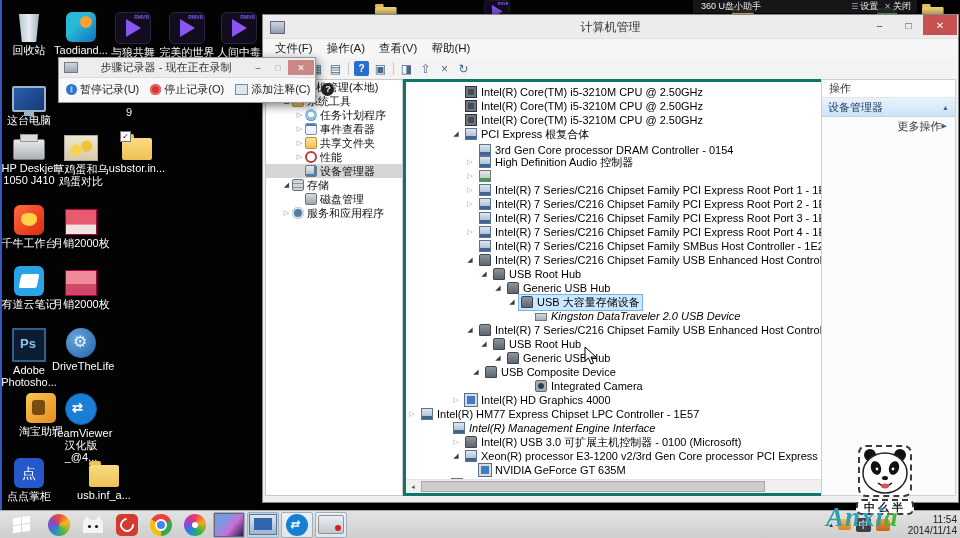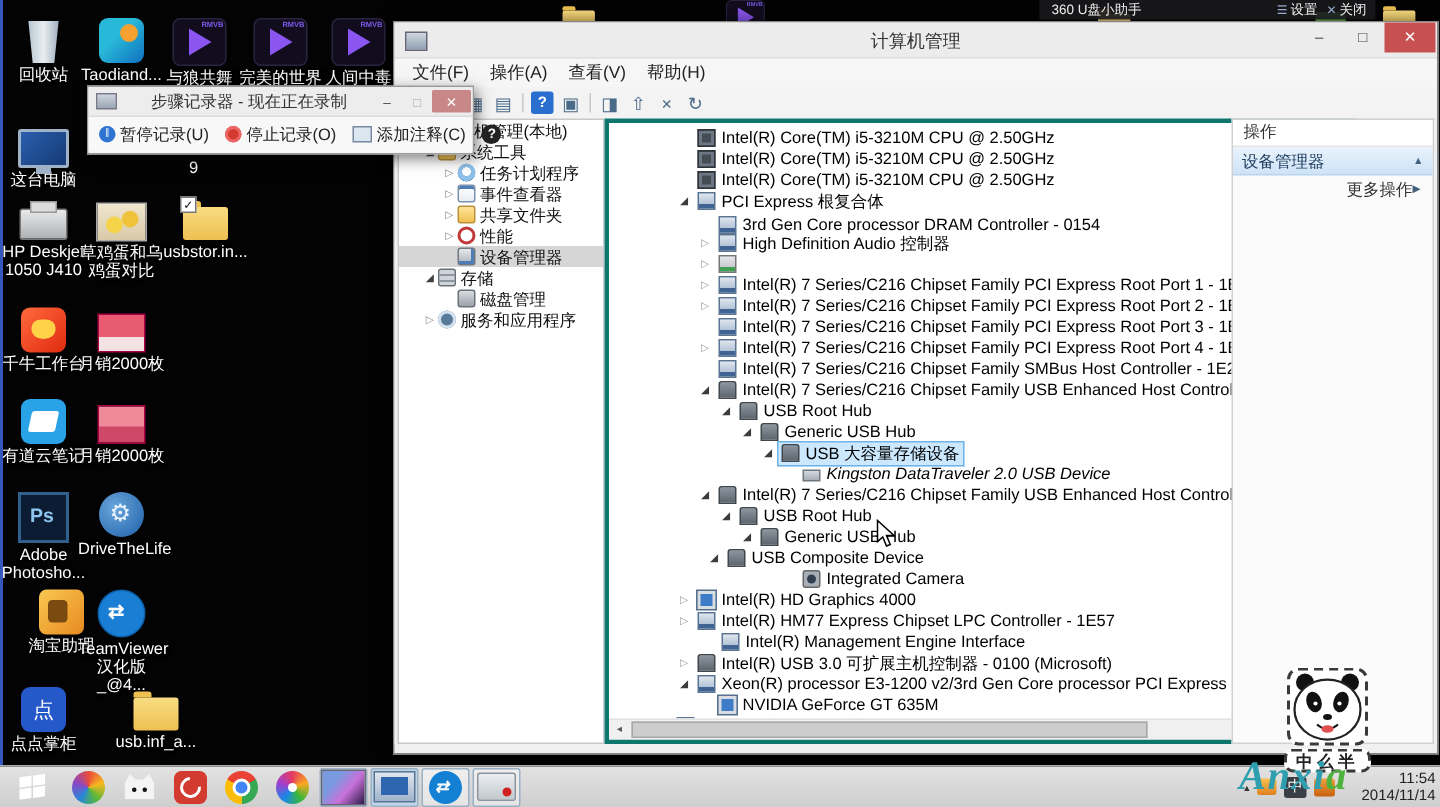--- a/index.html
+++ b/index.html
@@ -523,28 +523,28 @@
                 <span>Integrated Camera</span>
               </span>
             </div>
             <div class="dm-row" style="top: 311px; padding-left: 44px;">
               <span class="dm-arrow">▷</span>
               <span class="devbody">
                 <span class="dv dv-display"></span>
                 <span>Intel(R) HD Graphics 4000</span>
               </span>
             </div>
-            <div class="dm-row" style="top: 325px; padding-left: 44px;">
+            <div class="dm-row" style="top: 325px; ">
               <span class="dm-arrow">▷</span>
               <span class="devbody">
                 <span class="dv dv-pci"></span>
                 <span>Intel(R) HM77 Express Chipset LPC Controller - 1E57</span>
               </span>
             </div>
-            <div class="dm-row" style="top: 339px; padding-left: 60px;">
+            <div class="dm-row" style="top: 339px; padding-left: 32px; font-style: italic;">
               <span class="dm-arrow"></span>
               <span class="devbody">
                 <span class="dv dv-pci"></span>
                 <span>Intel(R) Management Engine Interface</span>
               </span>
             </div>
             <div class="dm-row" style="top: 353px; padding-left: 44px;">
               <span class="dm-arrow">▷</span>
               <span class="devbody">
                 <span class="dv dv-usb"></span>

